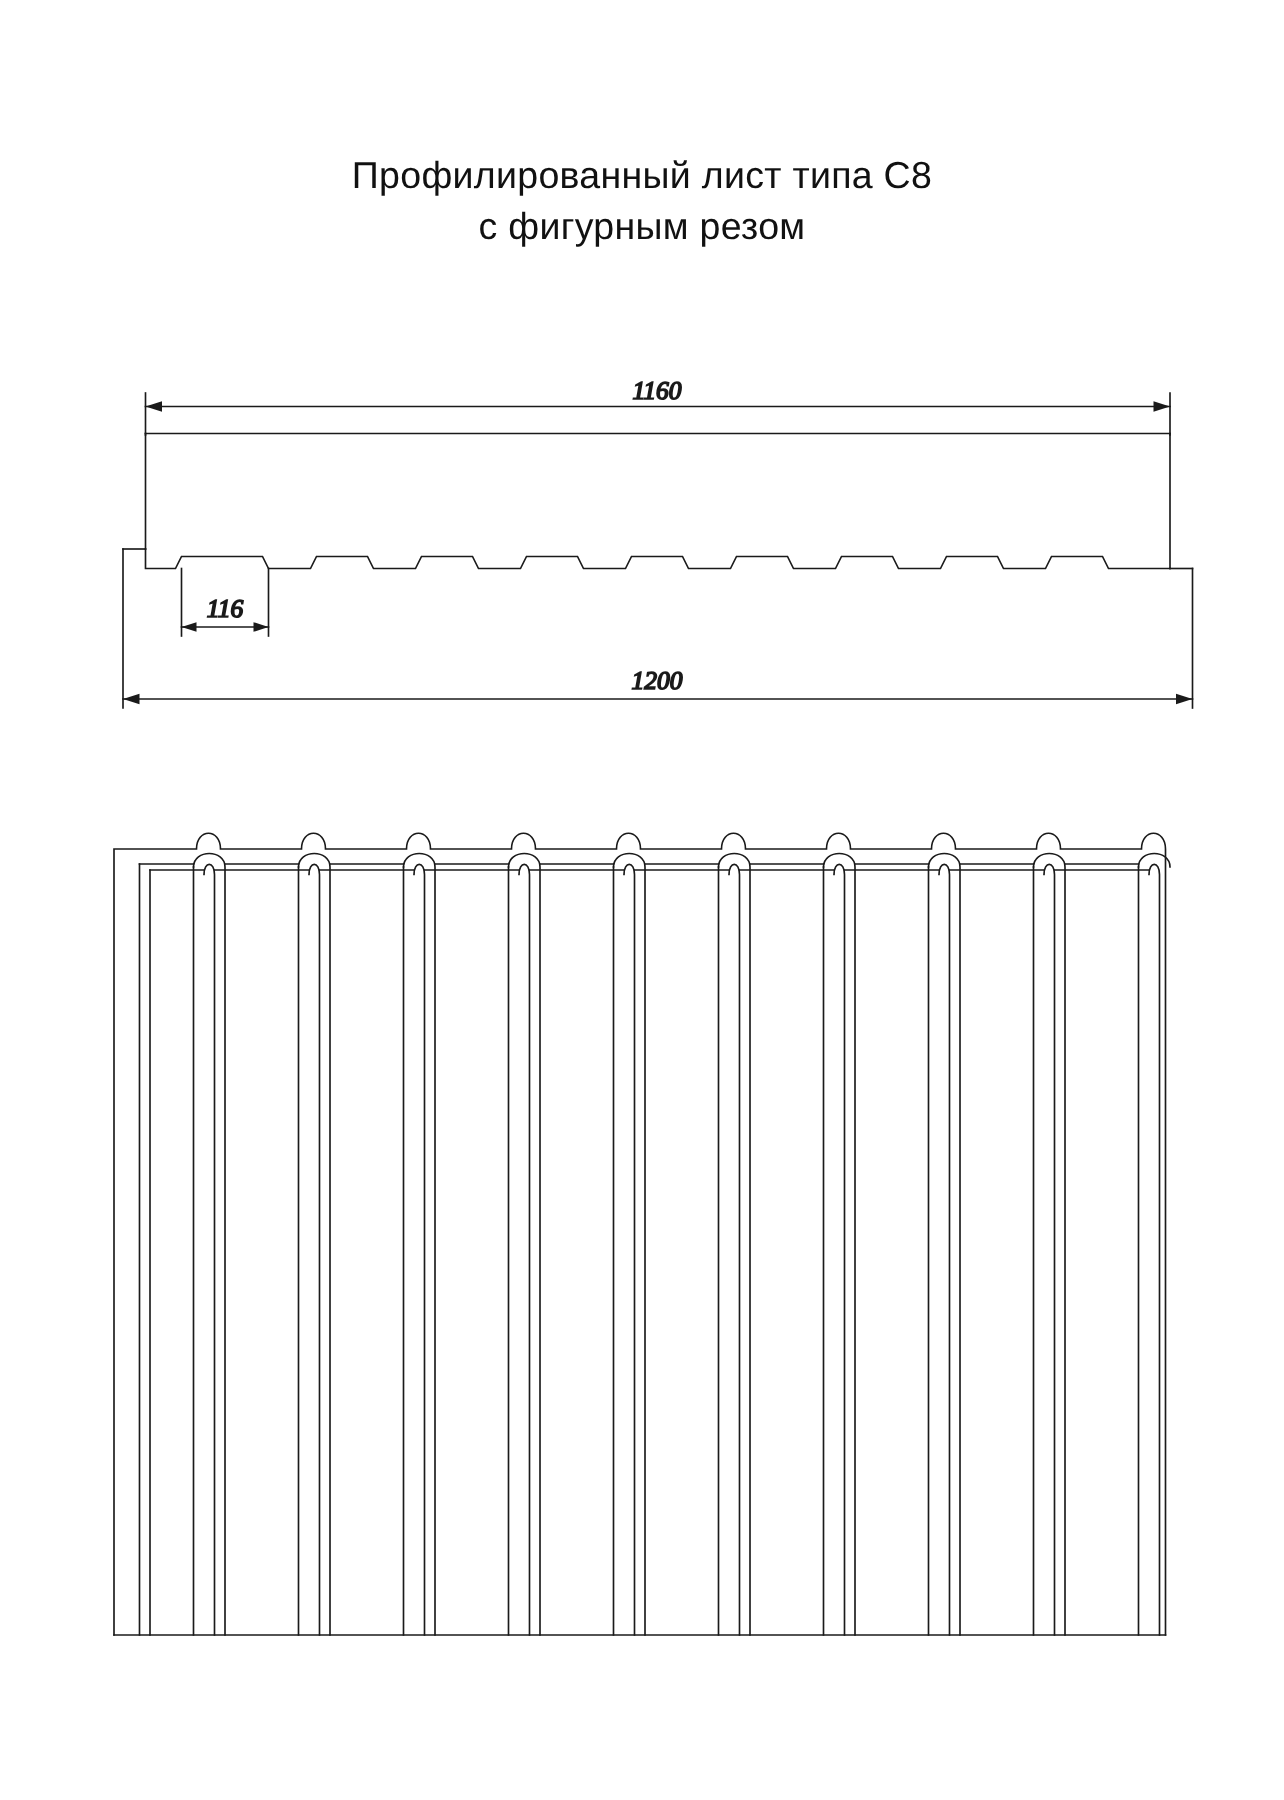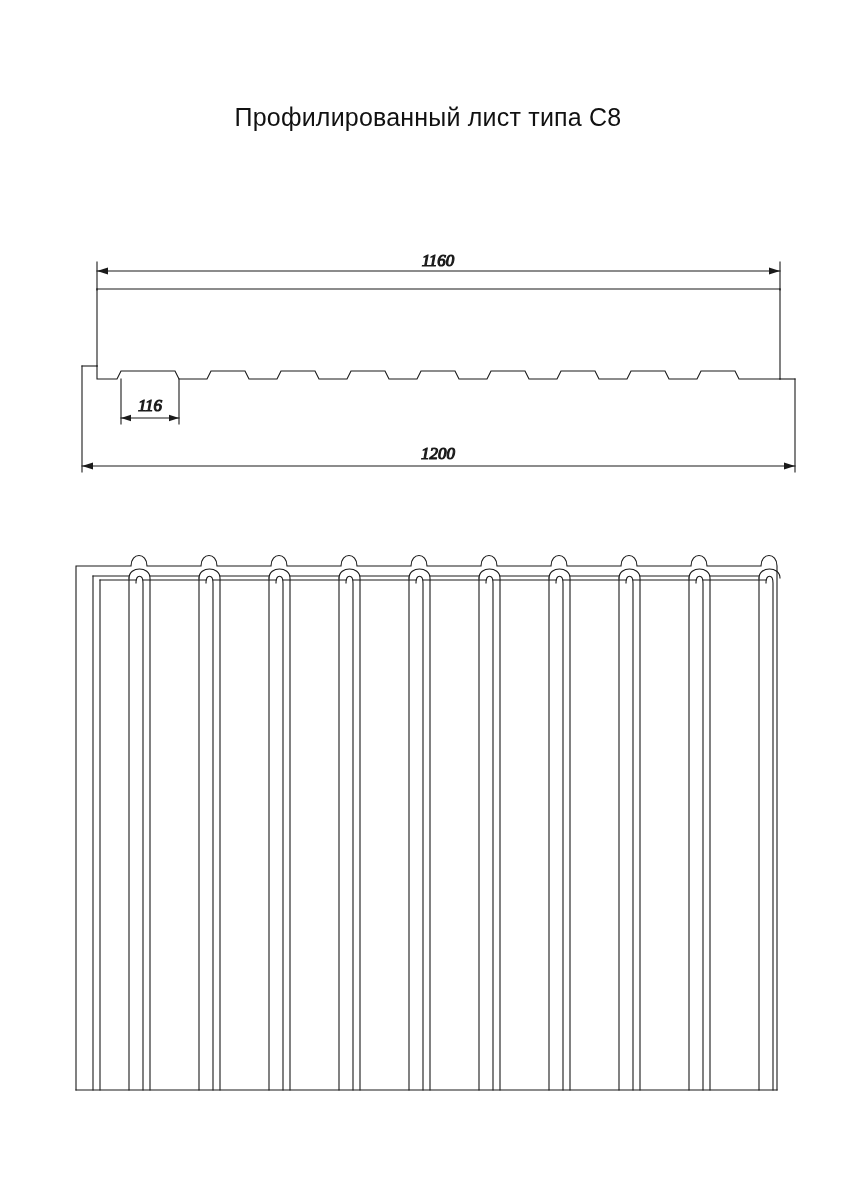--- a/index.html
+++ b/index.html
@@ -51,20 +51,21 @@
     fill: #1a1a1a;
   }
 </style>
 </head>
 <body>
 
 <div class="page">
 
   <div class="title-block">
     <div class="title-line">Профилированный лист типа С8</div>
+    <div class="title-line">с фигурным резом</div>
   </div>
 
   <svg class="drawing" viewBox="0 0 856 1200" xmlns="http://www.w3.org/2000/svg">
 
     <g stroke="#1a1a1a" fill="none" stroke-width="1.1" stroke-linecap="square" stroke-linejoin="miter">
 
       <g>
 
         <path d="M 97 289 L 97 366"></path>
         <path d="M 97 289 L 780 289"></path>

